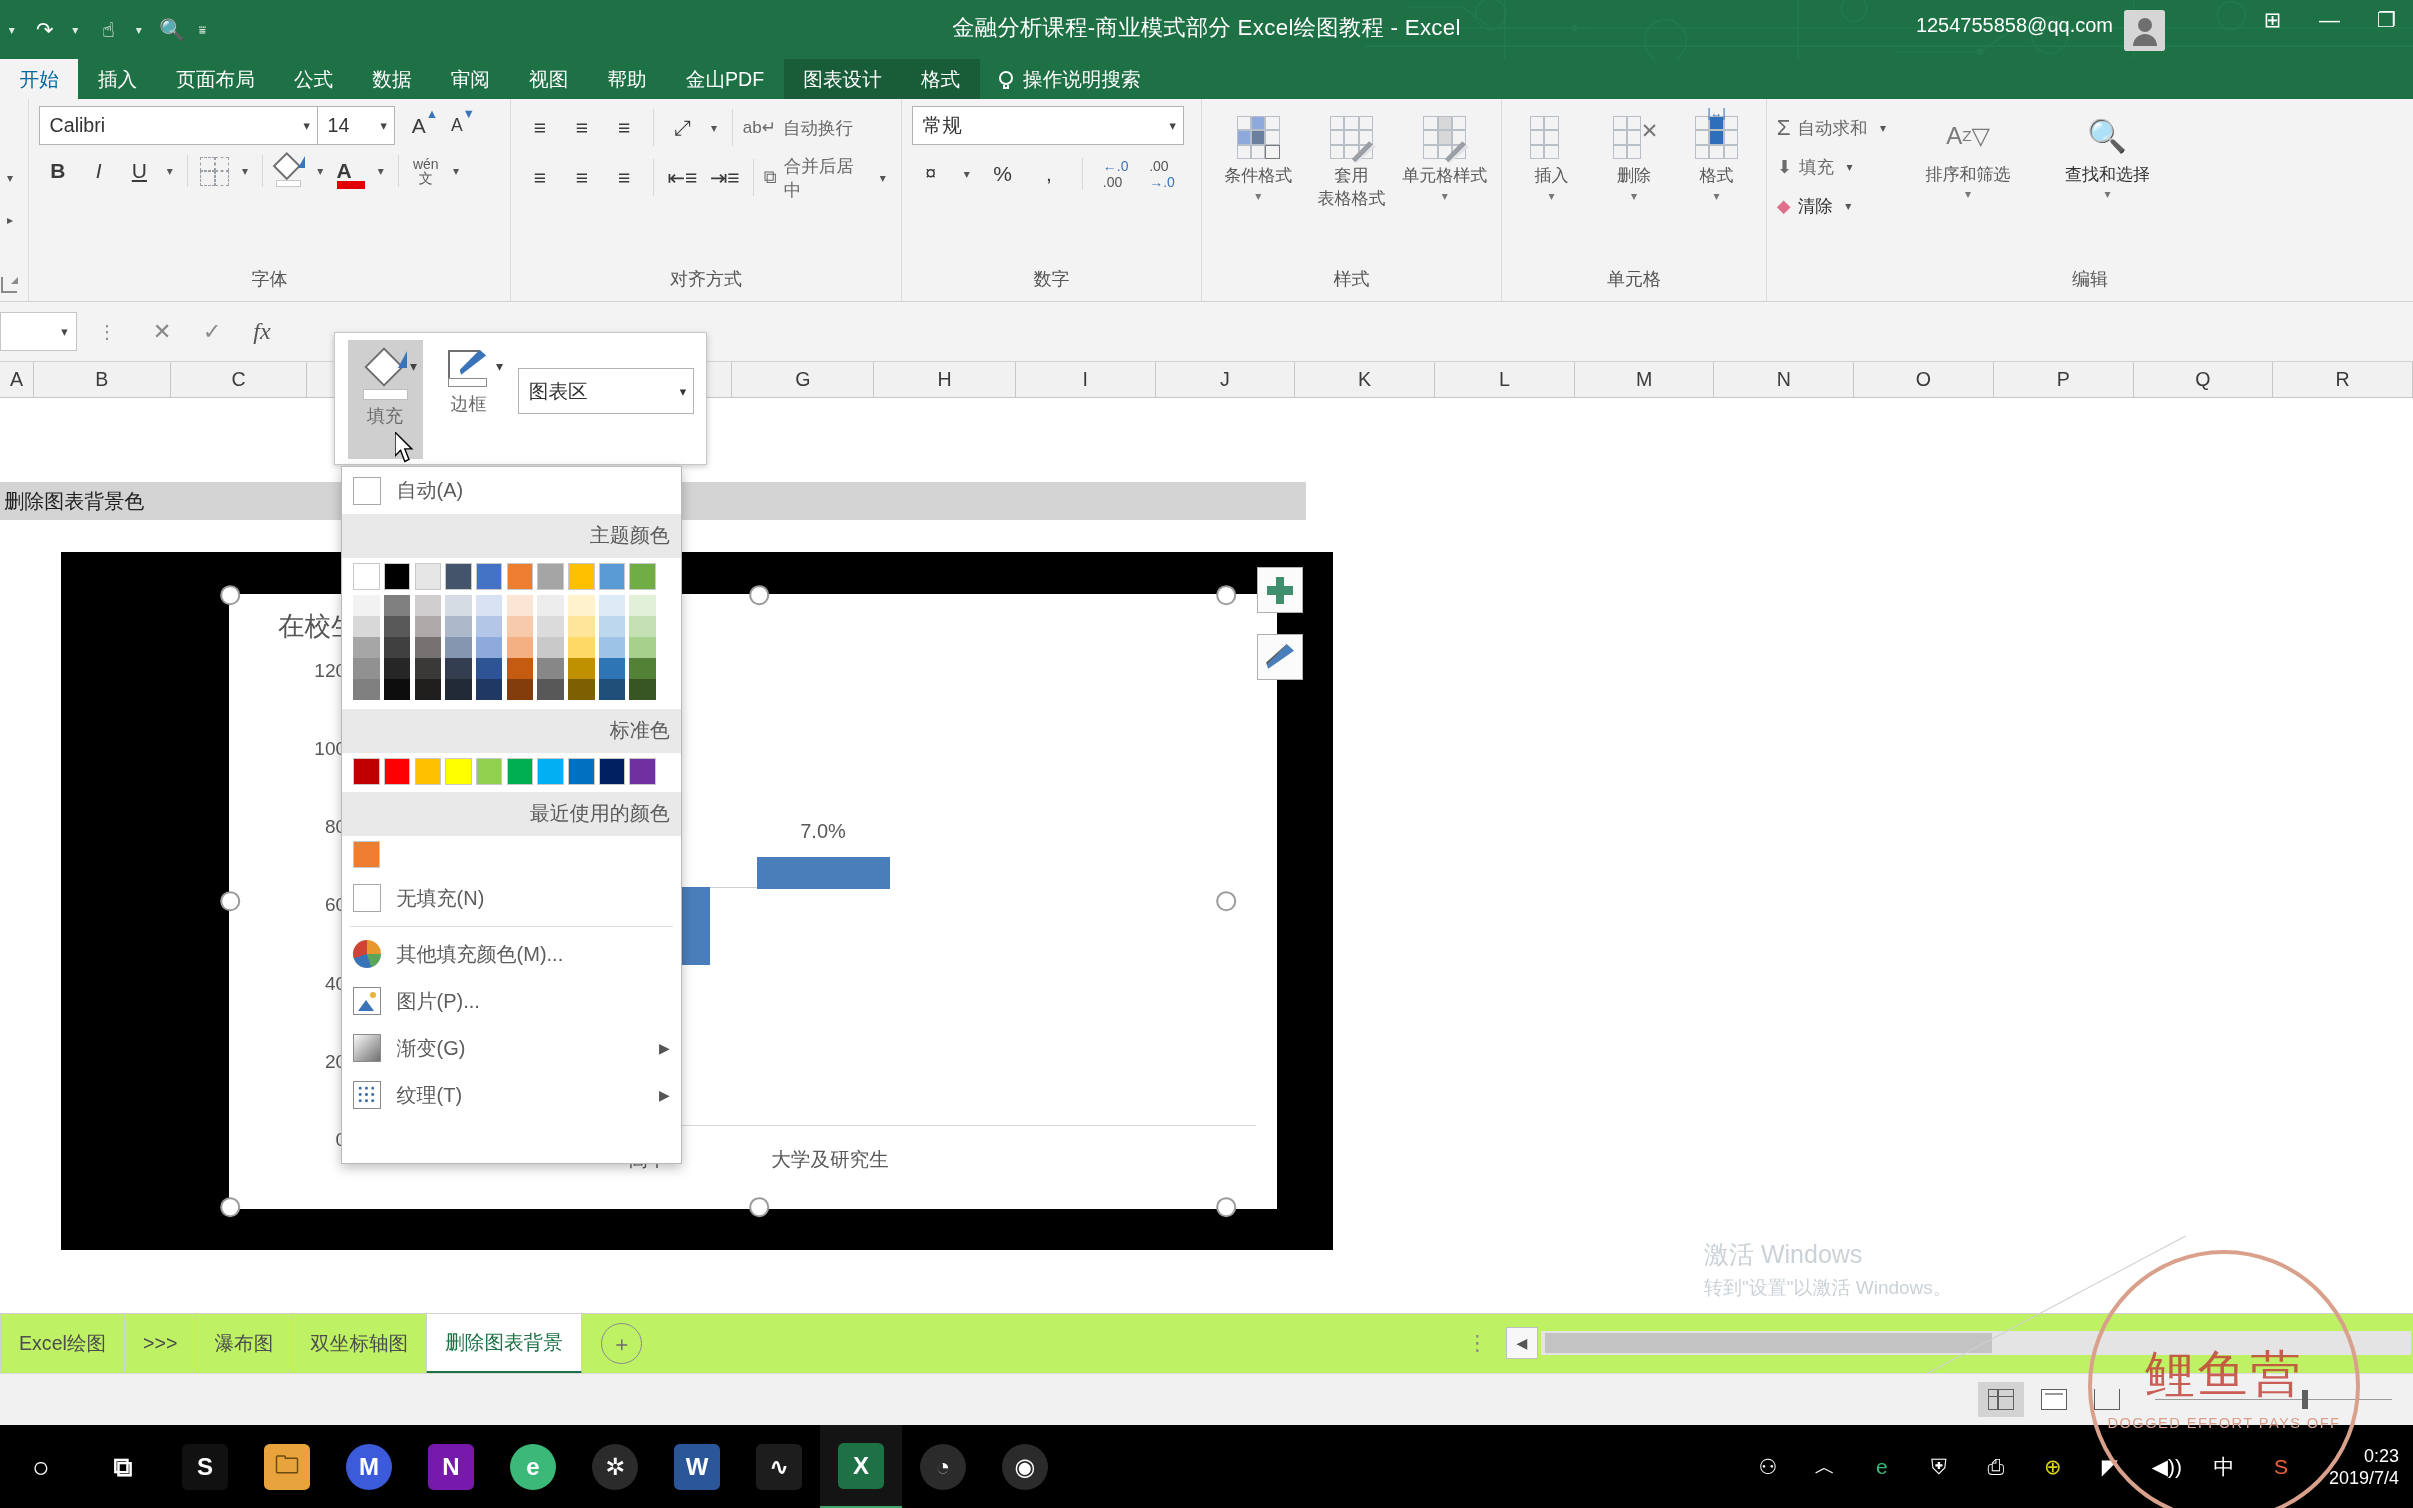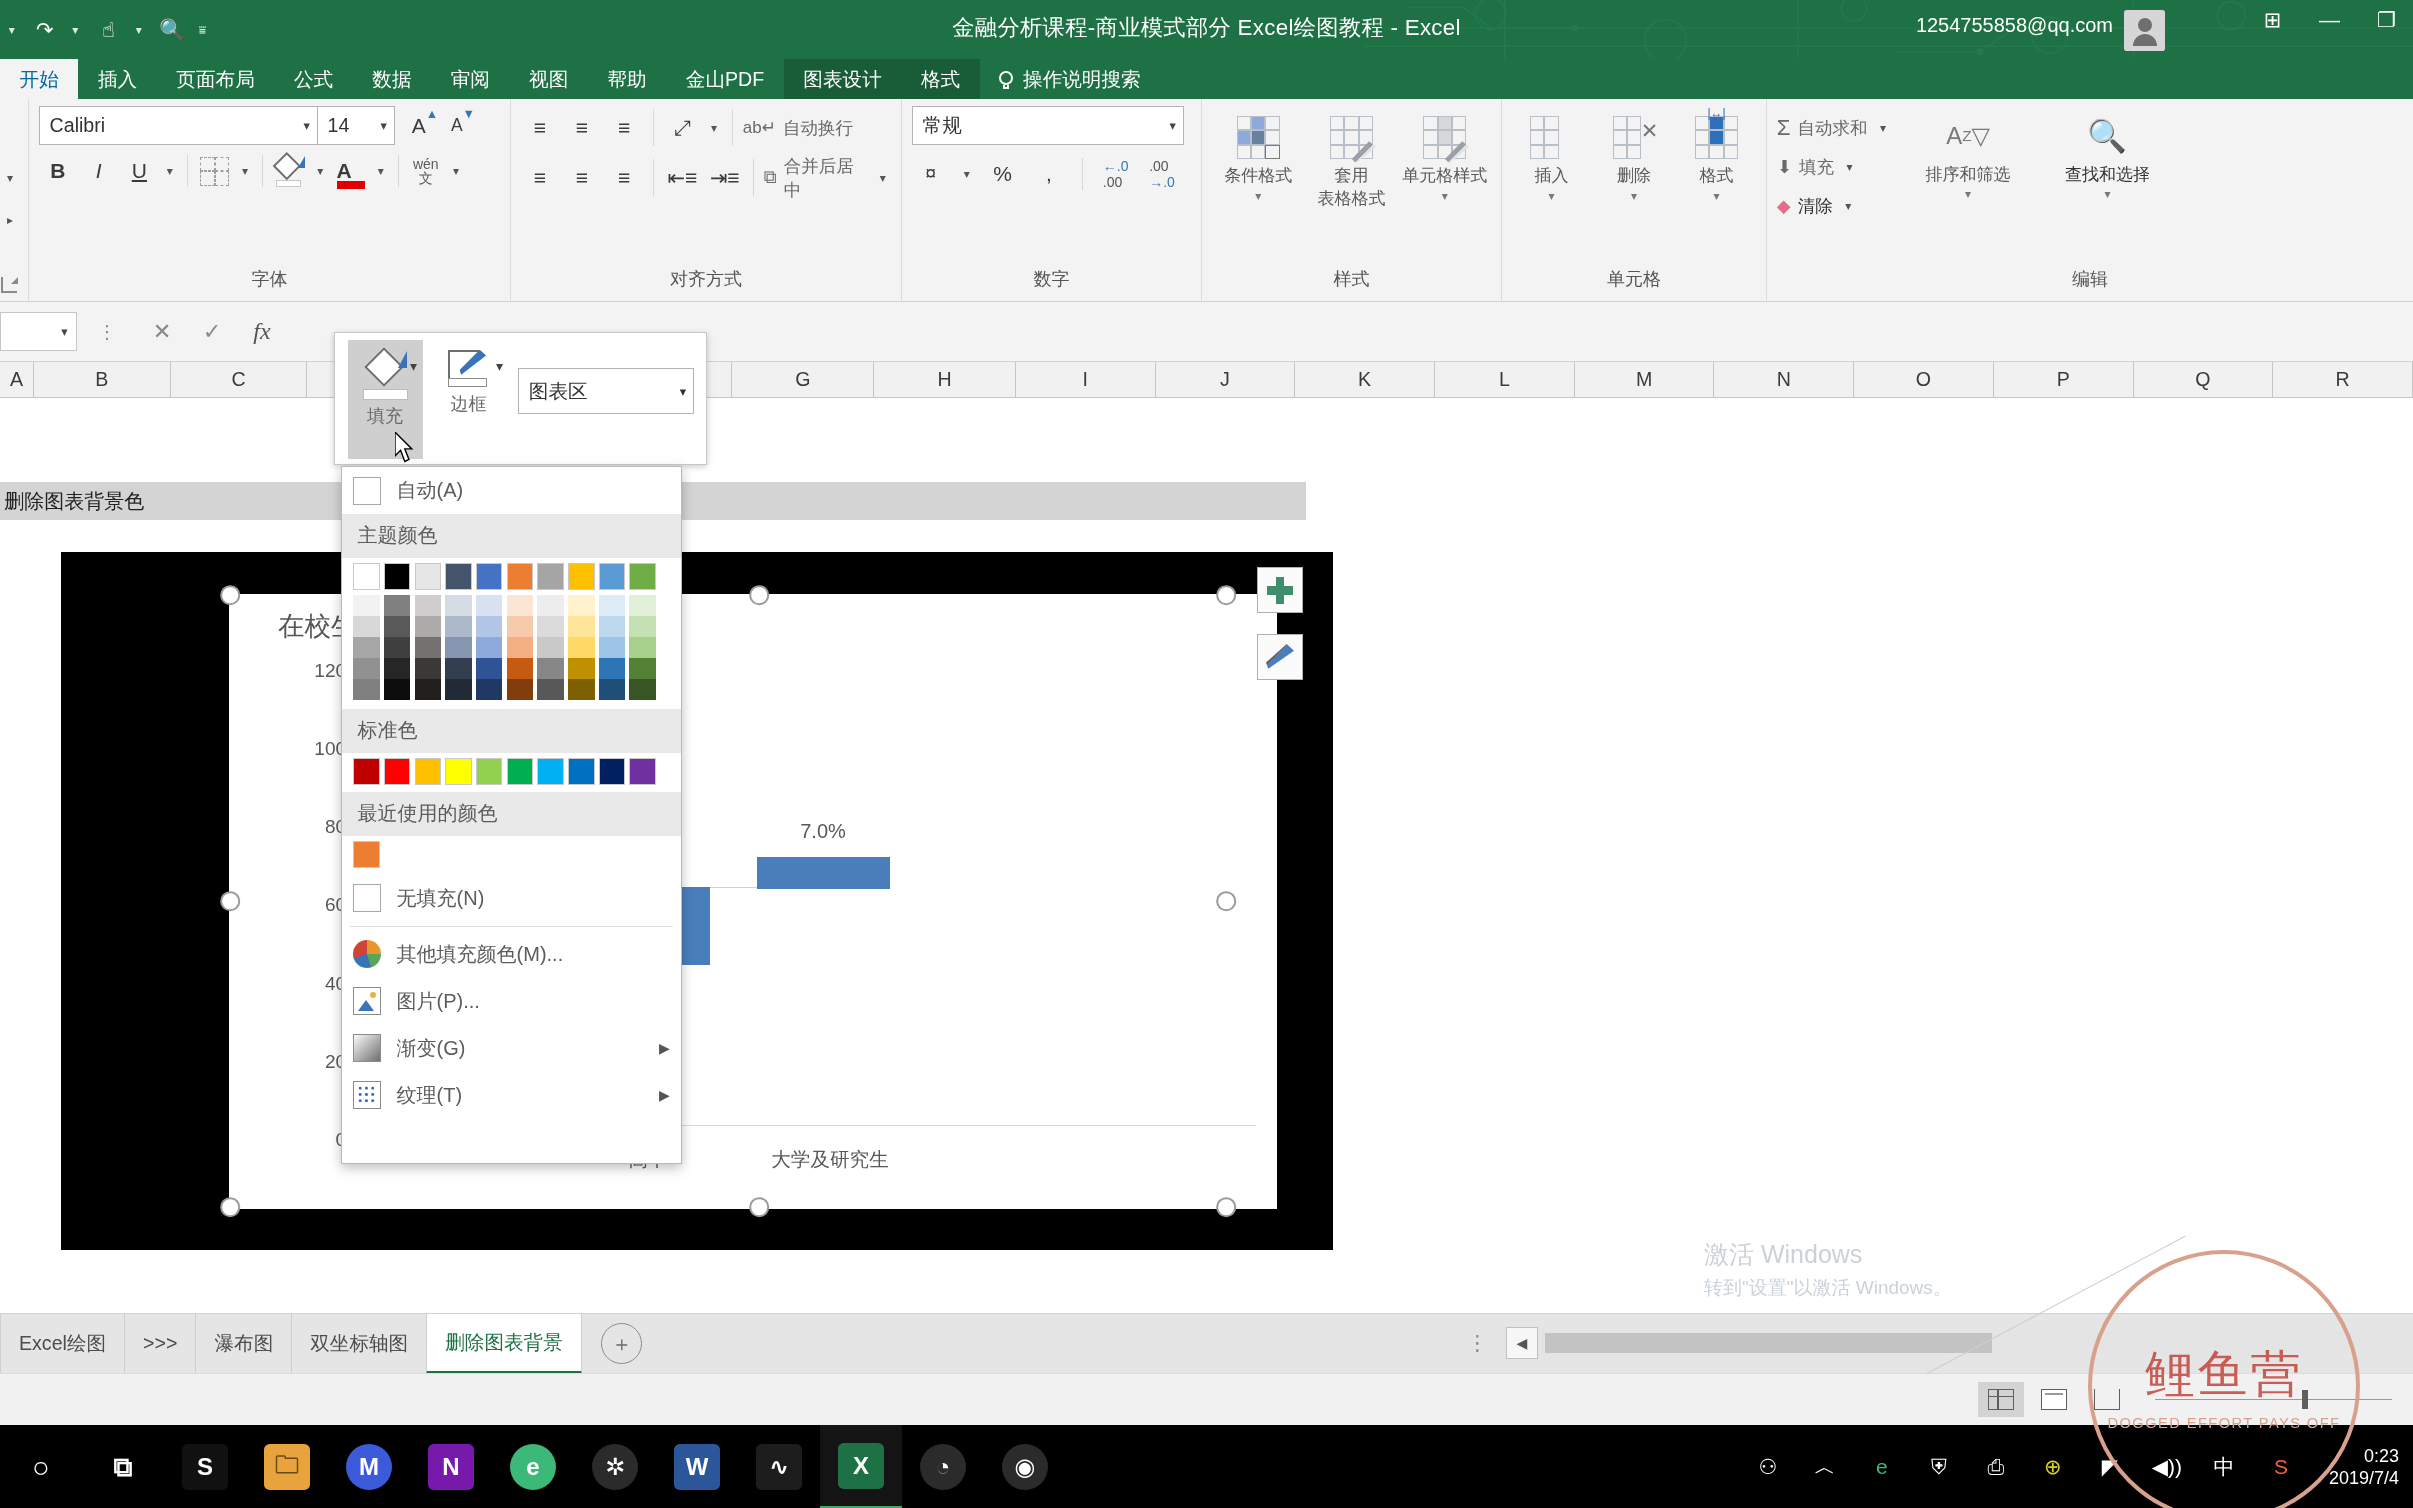--- a/index.html
+++ b/index.html
@@ -259,20 +259,21 @@
   .mt-combo .arr { font-size: 12.6px; }
   .cursor-arrow {
     position: absolute; left: 395px; top: 432px; width: 21px; height: 31px; z-index: 60;
   }
 
   
   .colormenu {
     position: absolute; left: 341px; top: 466px; width: 341px; height: 698px;
     background: #fff; border: 0.7px solid #b9b9b9; box-shadow: 0 3.5px 11.2px rgba(0,0,0,.25);
     z-index: 45;
+    text-align: right;
   }
   .cm-item {
     display: flex; align-items: center; gap: 15.4px; height: 47px; padding: 0 11.2px;
     font-size: 20px; color: #5c5c5c;
   }
   .cm-item .chk {
     width: 28px; height: 28px; border: 0.7px solid #a8a8a8; background: #fff; flex: none;
   }
   .cm-item .sub { margin-left: auto; font-size: 14px; color: #555; }
   .cm-hdr {
@@ -294,21 +295,21 @@
   .grad-ic { border: 1.4px solid #8b8b8b; background: linear-gradient(135deg,#fafafa,#6f6f6f); }
   .tex-ic { border: 1.4px solid #8b8b8b; background: #fff; }
   .tex-ic::before { content:""; position:absolute; inset:2.8px;
     background-image: radial-gradient(#2d5fa5 28%, transparent 30%);
     background-size: 6.3px 6.3px; }
   .recent-row { display: flex; gap: 4.2px; padding: 5.6px 11.2px 7px; }
 
   
   .sheetbar {
     position: absolute; left: 0; top: 1313px; width: 2413px; height: 60px;
-    background: #e5e5e5; border-top: 0.7px solid #d2d2d2; display: flex; align-items: center;
+    background: #bef264; border-top: 0.7px solid #d2d2d2; display: flex; align-items: center;
   }
   .stab {
     font-size: 19.6px; color: #4d4d4d; padding: 0 18px; height: 60px;
     display: flex; align-items: center; border-left: 0.7px solid #cfcfcf;
   }
   .stab.active {
     background: #fff; color: #1e7145; border-bottom: 3.5px solid #1e7145;
     border-left: 0.7px solid #cfcfcf; border-right: 0.7px solid #cfcfcf;
   }
   .addsheet {

